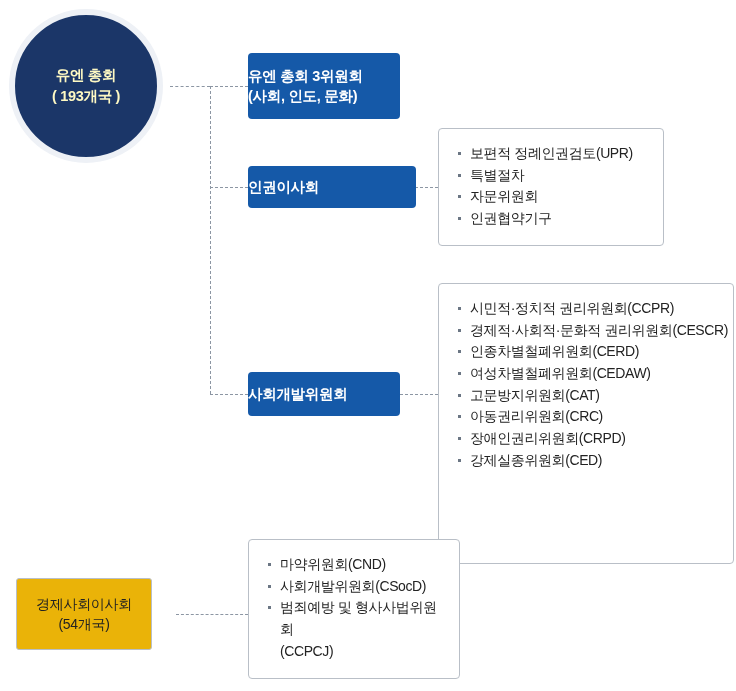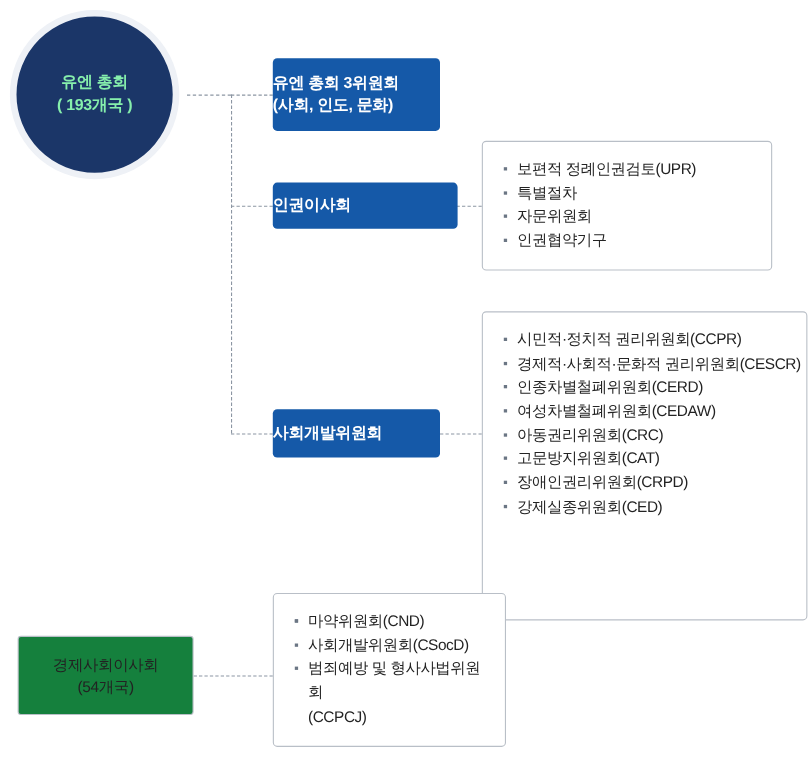--- a/index.html
+++ b/index.html
@@ -26,21 +26,21 @@
     width: 154px;
     height: 154px;
     border-radius: 50%;
     background: #1b3668;
     border: 6px solid #eef1f6;
     box-sizing: border-box;
     display: flex;
     flex-direction: column;
     align-items: center;
     justify-content: center;
-    color: #86efac;
+    color: #fef9c3;
     font-size: 14.5px;
     line-height: 1.45;
     letter-spacing: -0.3px;
   }
   .circle-node .l1 { font-weight: bold; }
   .circle-node .l2 { font-weight: bold; }
 
   
   .blue-box {
     position: absolute;
@@ -60,25 +60,25 @@
   }
   #box-ga3 { left: 248px; top: 53px; width: 152px; height: 66px; }
   #box-hrc { left: 248px; top: 166px; width: 168px; height: 42px; }
   #box-treaty { left: 248px; top: 372px; width: 152px; height: 44px; }
 
   
   #box-ecosoc {
     position: absolute;
     left: 16px;
     top: 578px;
-    width: 160px;
+    width: 136px;
     height: 72px;
     border: 1px solid #b9bfc7;
     border-radius: 3px;
-    background: #15803d;
+    background: #eab308;
     display: flex;
     flex-direction: column;
     align-items: center;
     justify-content: center;
     font-size: 14px;
     line-height: 1.45;
     letter-spacing: -0.3px;
     color: #222222;
     box-sizing: border-box;
   }
@@ -108,21 +108,21 @@
   }
   .list-panel li .bullet {
     position: absolute;
     left: 1px;
     top: 9px;
     width: 3px;
     height: 3px;
     background: #6b7684;
   }
   .list-panel li.wrap { white-space: normal; }
-  #panel-hrc    { left: 438px; top: 128px; width: 264px; height: 118px; }
+  #panel-hrc    { left: 438px; top: 128px; width: 226px; height: 118px; }
   #panel-treaty { left: 438px; top: 283px; width: 296px; height: 281px; }
   #panel-ecosoc { left: 248px; top: 539px; width: 212px; height: 140px; }
 
   
   .dash-h {
     position: absolute;
     height: 0;
     border-top: 1px dashed #8c96a3;
   }
   .dash-v {
@@ -177,22 +177,22 @@
       <li><span class="bullet"></span><span>인권협약기구</span></li>
     </ul>
   </div>
 
   <div class="list-panel" id="panel-treaty">
     <ul>
       <li><span class="bullet"></span><span>시민적·정치적 권리위원회(CCPR)</span></li>
       <li><span class="bullet"></span><span>경제적·사회적·문화적 권리위원회(CESCR)</span></li>
       <li><span class="bullet"></span><span>인종차별철폐위원회(CERD)</span></li>
       <li><span class="bullet"></span><span>여성차별철폐위원회(CEDAW)</span></li>
+      <li><span class="bullet"></span><span>고문방지위원회(CAT)</span></li>
       <li><span class="bullet"></span><span>아동권리위원회(CRC)</span></li>
-      <li><span class="bullet"></span><span>고문방지위원회(CAT)</span></li>
       <li><span class="bullet"></span><span>장애인권리위원회(CRPD)</span></li>
       <li><span class="bullet"></span><span>강제실종위원회(CED)</span></li>
     </ul>
   </div>
 
   <div class="list-panel" id="panel-ecosoc">
     <ul>
       <li><span class="bullet"></span></li>
       <li><span class="bullet"></span><span>마약위원회(CND)</span></li>
       <li><span class="bullet"></span><span>사회개발위원회(CSocD)</span></li>

